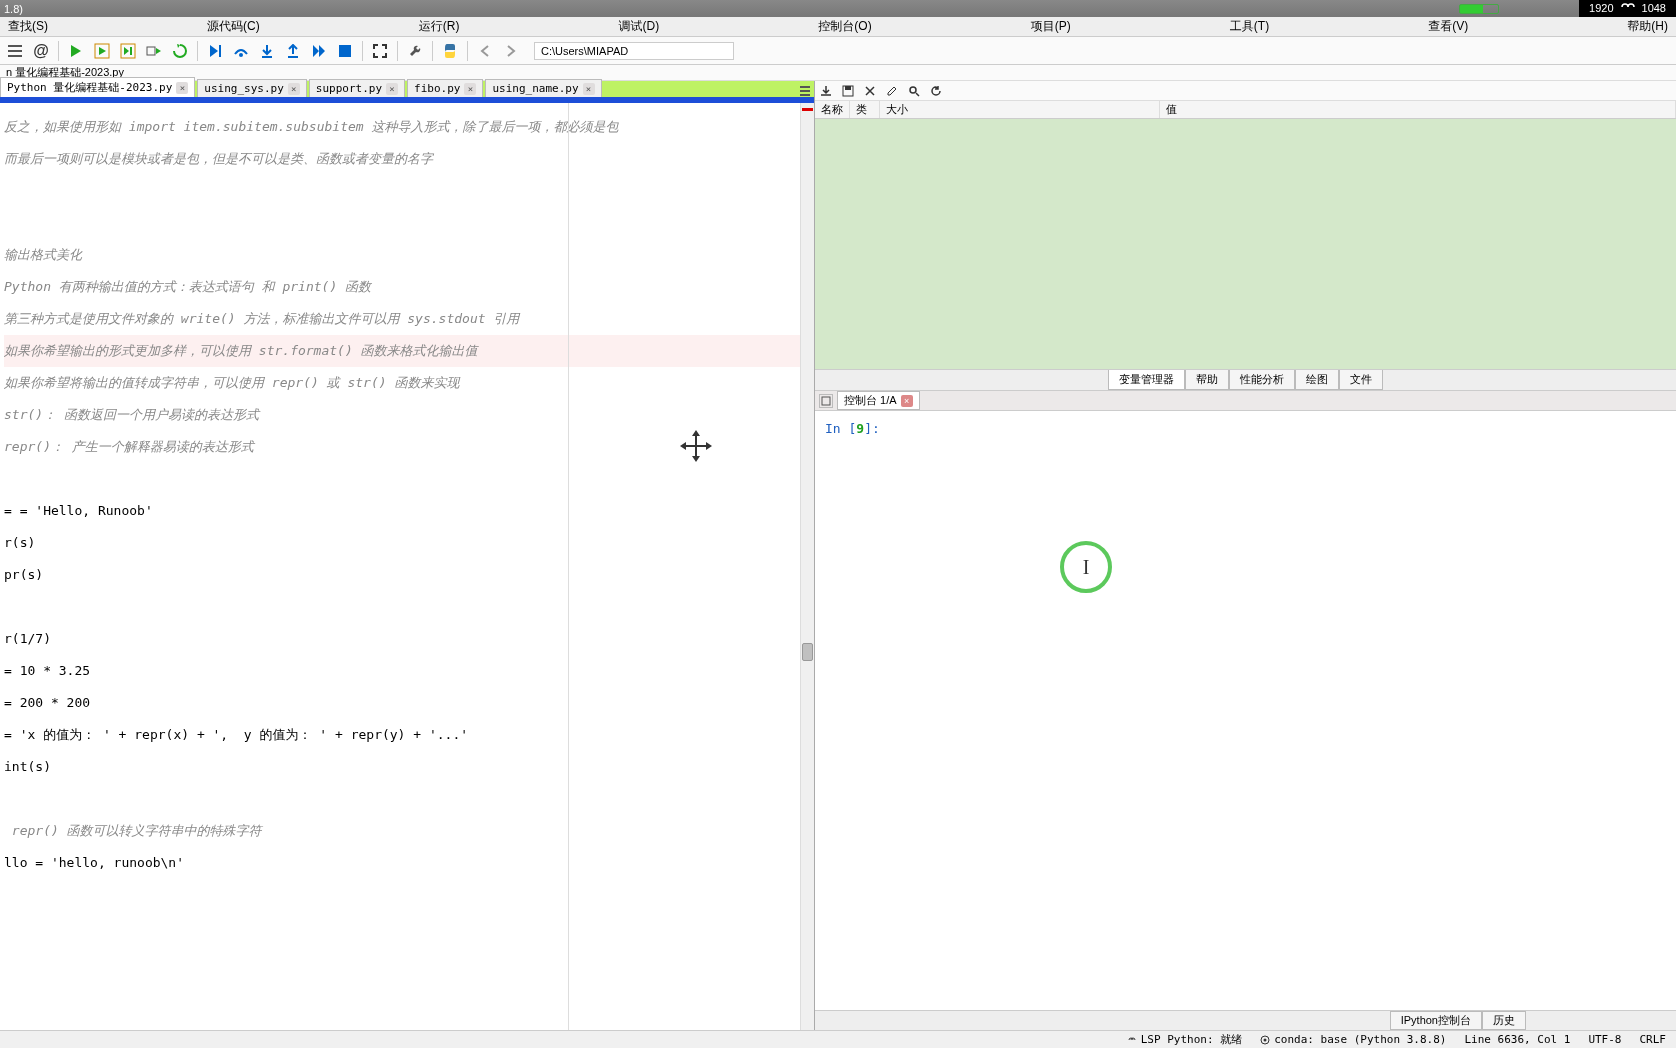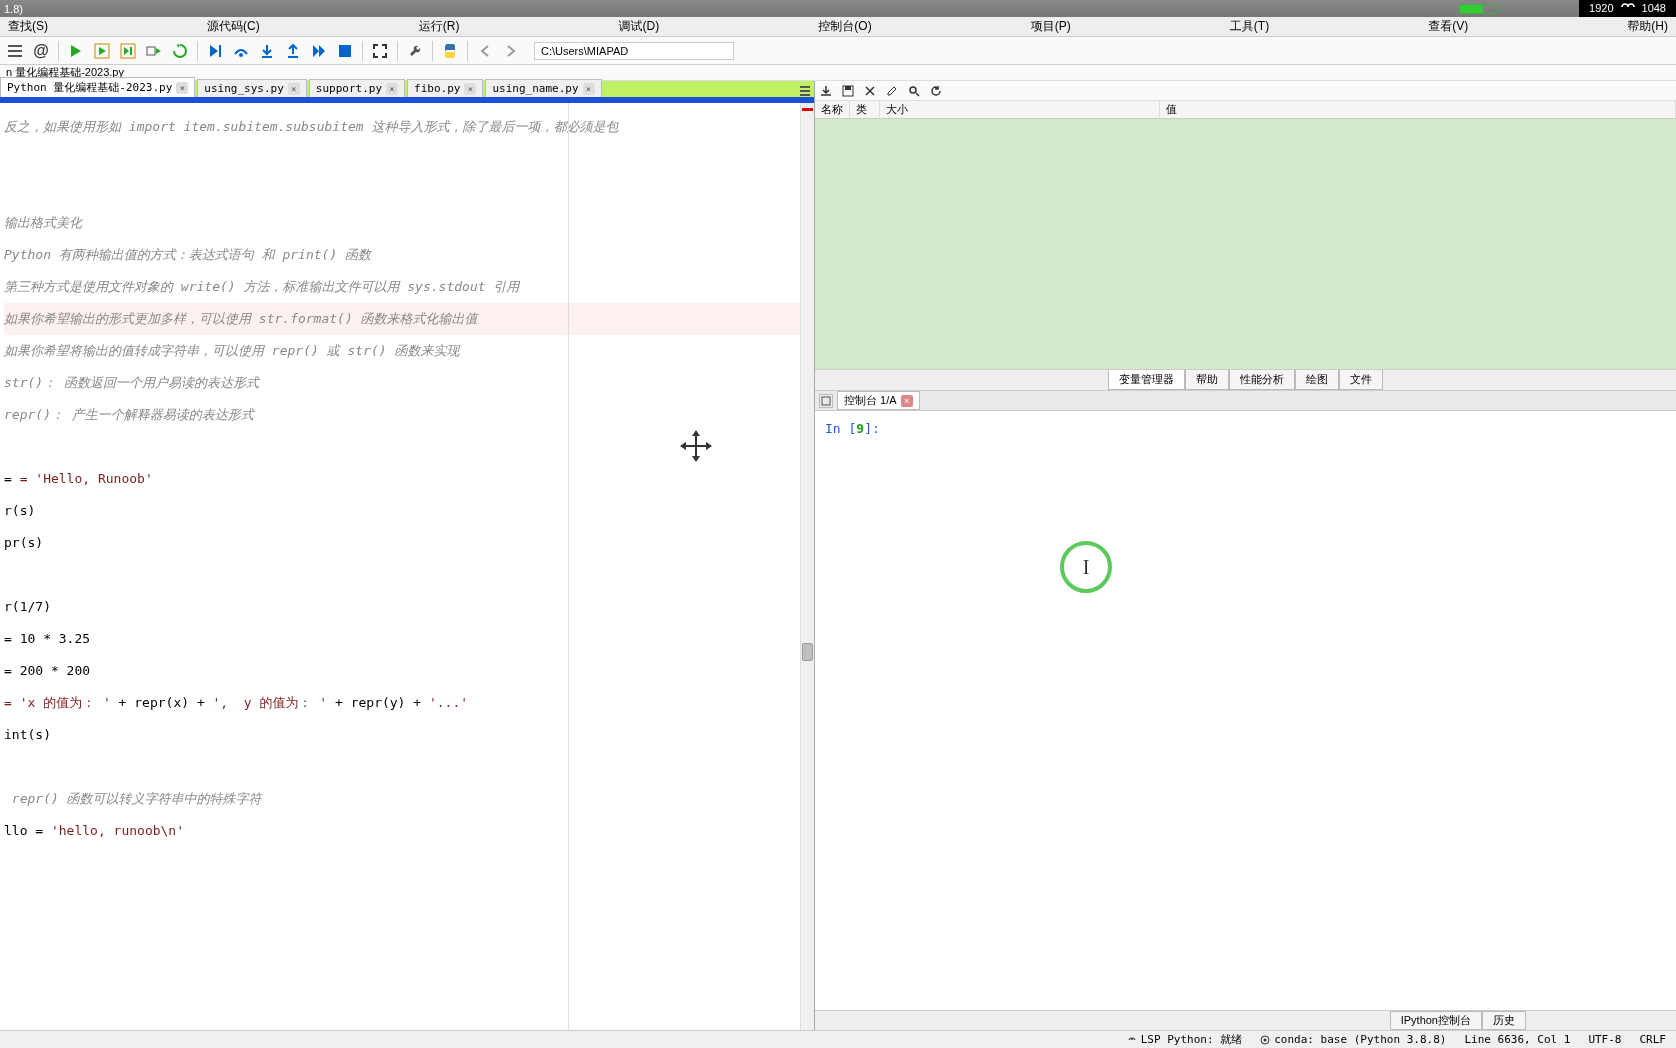--- a/index.html
+++ b/index.html
@@ -25,21 +25,21 @@
 
 .editor-pane { width: 815px; display: flex; flex-direction: column; border-right: 1px solid #aaa; position: relative; }
 .tabs-row { display: flex; background: #bef264; border-bottom: 6px solid #1d4ed8; height: 22px; align-items: flex-end; position: relative; }
 .tab { background: #f0f0f0; border: 1px solid #bbb; border-bottom: none; padding: 2px 6px; margin-right: 2px; font-size: 11px; font-family: monospace; display: flex; align-items: center; gap: 4px; cursor: pointer; }
 .tab.active { background: #fff; }
 .tab-close { width: 12px; height: 12px; background: #e0dddd; border-radius: 2px; display: flex; align-items: center; justify-content: center; font-size: 9px; color: #555; cursor: pointer; }
 .tabs-menu { position: absolute; right: 2px; top: 2px; cursor: pointer; }
 
 .code-area { flex: 1; background: #fff; font-family: "Consolas", monospace; font-size: 13px; padding: 8px 4px; line-height: 2.4; overflow: hidden; position: relative; color: #888; font-style: italic; }
 .code-area .line { white-space: pre; height: 32px; display: flex; align-items: center;}
-.code-area .str { color: #7f1d1d; font-style: normal; }
+.code-area .str { color: #000000; font-style: normal; }
 .code-area .plain { color: #000; font-style: normal; }
 .code-area .hilite { background: #fdf0f0; display: inline-block; width: 100%; }
 .vline { position: absolute; left: 568px; top: 0; bottom: 0; width: 1px; background: #ddd; }
 .move-cursor { position: absolute; left: 678px; top: 325px; pointer-events: none; }
 .editor-scroll { position: absolute; right: 0; top: 0; bottom: 0; width: 14px; background: #f0f0f0; border-left: 1px solid #ddd; }
 .editor-scroll .thumb { position: absolute; left: 1px; right: 1px; top: 540px; height: 18px; background: #c0c0c0; border: 1px solid #999; border-radius: 2px; }
 .editor-scroll .marker-red { position: absolute; left: 1px; right: 1px; top: 5px; height: 3px; background: #d00; }
 
 .right-pane { flex: 1; display: flex; flex-direction: column; }
 .var-tools { height: 20px; background: #fafafa; border-bottom: 1px solid #ddd; display: flex; align-items: center; padding: 0 4px; gap: 8px; }
@@ -233,20 +233,21 @@
         </div>
       <div class="tabs-menu"><svg width="14" height="14">
             <rect x="2" y="3" width="10" height="2" fill="#555"></rect>
             <rect x="2" y="7" width="10" height="2" fill="#555"></rect>
             <rect x="2" y="11" width="10" height="2" fill="#555"></rect>
           </svg></div>
     </div>
     <div class="code-area">
       <div class="vline"></div>
       <div class="line">反之，如果使用形如 import item.subitem.subsubitem 这种导入形式，除了最后一项，都必须是包</div>
+      <div class="line">而最后一项则可以是模块或者是包，但是不可以是类、函数或者变量的名字</div>
       <div class="line">&nbsp;</div>
       <div class="line">&nbsp;</div>
       <div class="line">输出格式美化</div>
       <div class="line">Python 有两种输出值的方式：表达式语句 和 print() 函数</div>
       <div class="line">第三种方式是使用文件对象的 write() 方法，标准输出文件可以用 sys.stdout 引用</div>
       <div class="line hilite">如果你希望输出的形式更加多样，可以使用 str.format() 函数来格式化输出值</div>
       <div class="line">如果你希望将输出的值转成字符串，可以使用 repr() 或 str() 函数来实现</div>
       <div class="line">str()： 函数返回一个用户易读的表达形式</div>
       <div class="line">repr()： 产生一个解释器易读的表达形式</div>
       <div class="line">&nbsp;</div>

